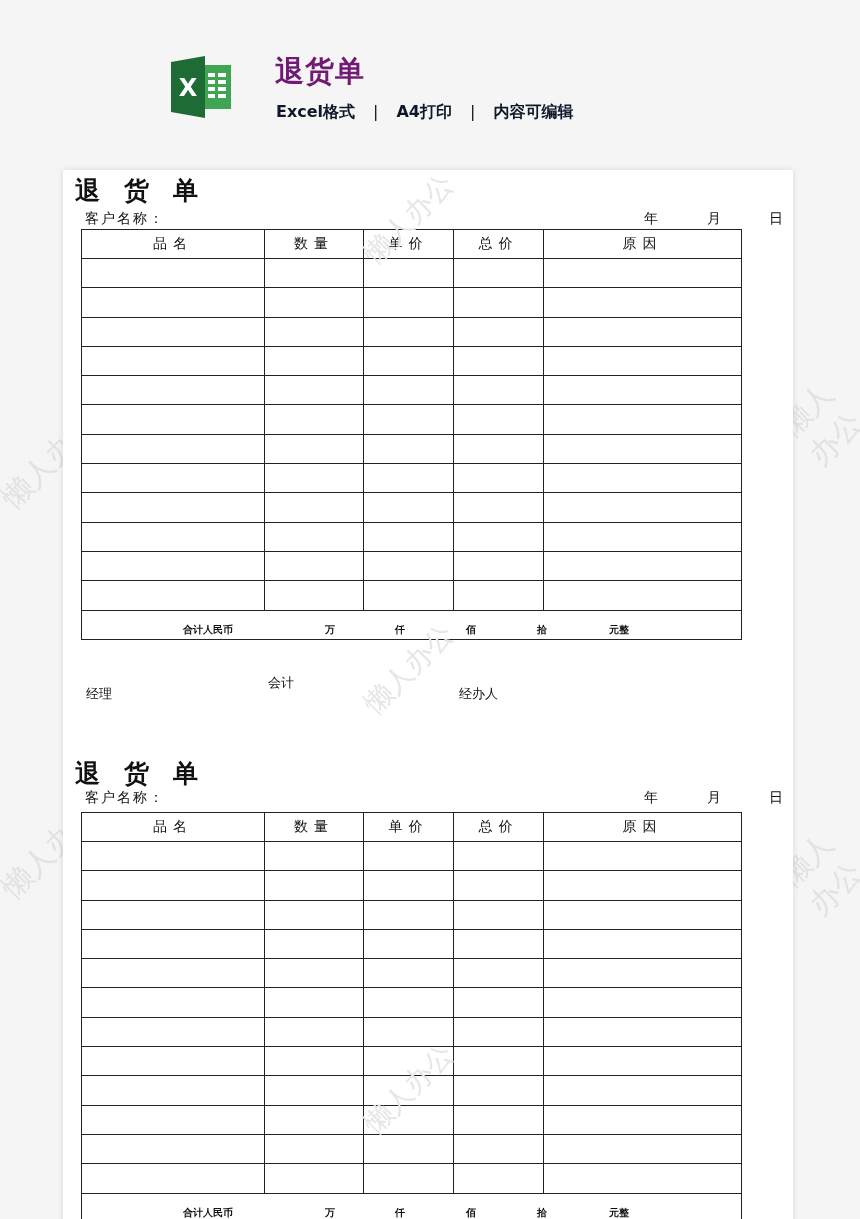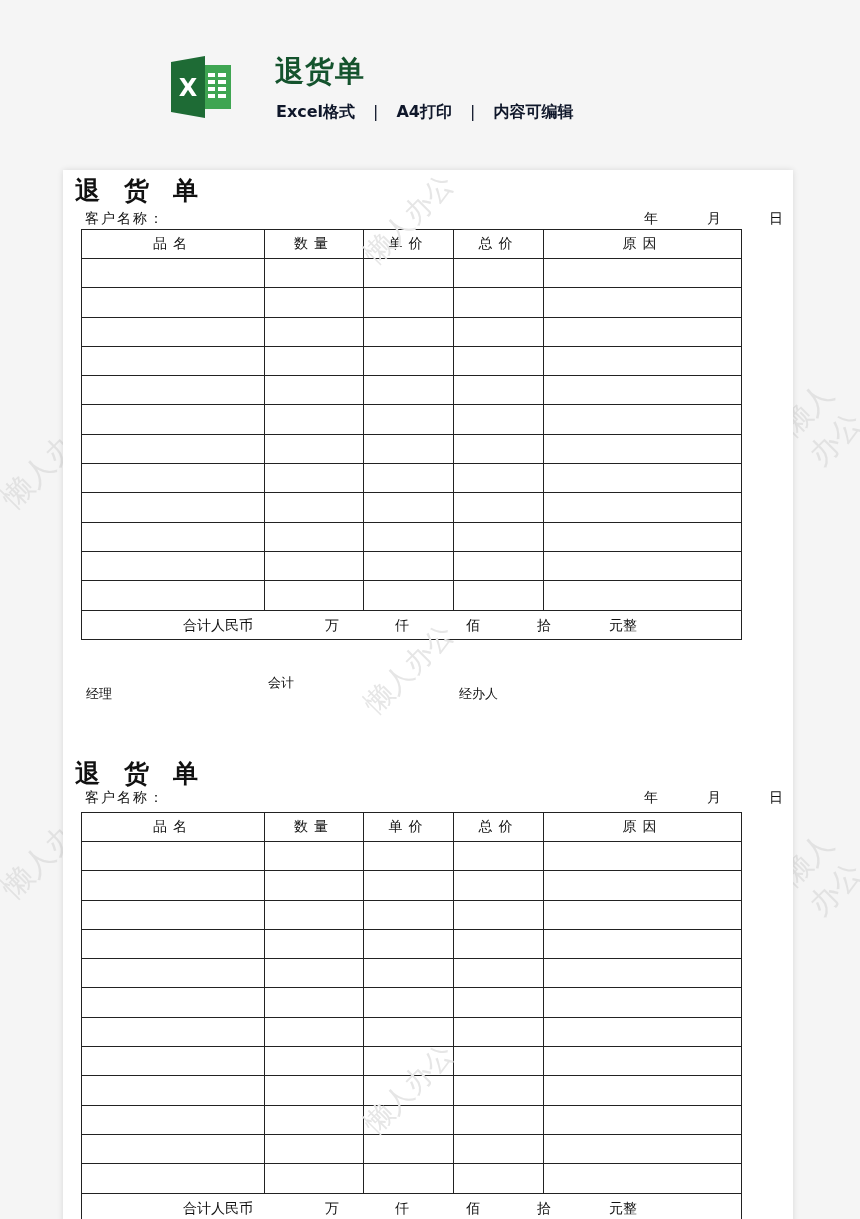--- a/index.html
+++ b/index.html
@@ -2,40 +2,40 @@
 <html><head>
 <meta charset="utf-8">
 <style>
   html, body { margin:0; padding:0; }
   body {
     width:860px; height:1219px; overflow:hidden; position:relative;
     background:#f5f5f5;
     font-family:"DejaVu Sans", sans-serif;
   }
   .hdr-logo { position:absolute; left:171px; top:56px; width:62px; height:62px; }
-  .hdr-title { position:absolute; left:275px; top:52px; font-size:29px; font-weight:bold; color:#14532d; letter-spacing:1px; font-family:"DejaVu Sans", sans-serif; }
+  .hdr-title { position:absolute; left:275px; top:52px; font-size:29px; font-weight:bold; color:#701a75; letter-spacing:1px; font-family:"DejaVu Sans", sans-serif; }
   .hdr-sub { position:absolute; left:276px; top:102px; font-size:16px; font-weight:bold; color:#0f172a; white-space:nowrap; font-family:"DejaVu Sans", sans-serif; }
   .hdr-sub .sep { display:inline-block; margin:0 18px; font-weight:normal; }
   .watermark-bg { position:absolute; color:#e2e2e2; font-size:30px; transform:rotate(-45deg); font-family:"DejaVu Serif", serif; pointer-events:none; }
 
   .page {
     position:absolute; left:63px; top:170px; width:730px; height:1060px;
     background:#fff; box-shadow:0 0 6px rgba(0,0,0,0.12);
     font-family:"DejaVu Serif", serif; color:#111;
   }
   .form { position:absolute; left:0; width:730px; }
   .form-title { position:absolute; left:0; width:751px; top:4px; text-align:left; font-size:25px; font-weight:bold; letter-spacing:0; }
   .form-title span { display:inline-block; margin:0 12px; }
   .cust { position:absolute; left:22px; top:40px; font-size:14px; letter-spacing:2px;text-align:center; }
   .date { position:absolute; top:40px; font-size:14px; }
   table.grid { position:absolute; left:18px; top:59px; border-collapse:collapse; table-layout:fixed; }
   table.grid td, table.grid th { border:1.5px solid #222; padding:0; font-weight:normal; font-size:14px; text-align:center; height:28px; letter-spacing:6px; }
   table.grid tr.body-row td { height:28.3px; }
   .total-cell { text-align:left !important; letter-spacing:0 !important; position:relative; }
-  .total-cell span { position:absolute; top:6px; font-size:14px; }
+  .total-cell span { position:absolute; top:12px; font-size:10px;font-weight:bold; }
   .sig { position:absolute; font-size:13px;text-align:right; }
   .pwm { position:absolute; color:#e6e6e6; font-size:28px; transform:rotate(-45deg); pointer-events:none; }
 </style>
 </head>
 <body>
 
 <div class="hdr-logo">
   <svg width="62" height="62" viewBox="0 0 62 62">
     <rect x="22" y="9" width="38" height="44" fill="#3fa552"></rect>
     <g fill="#fff">

